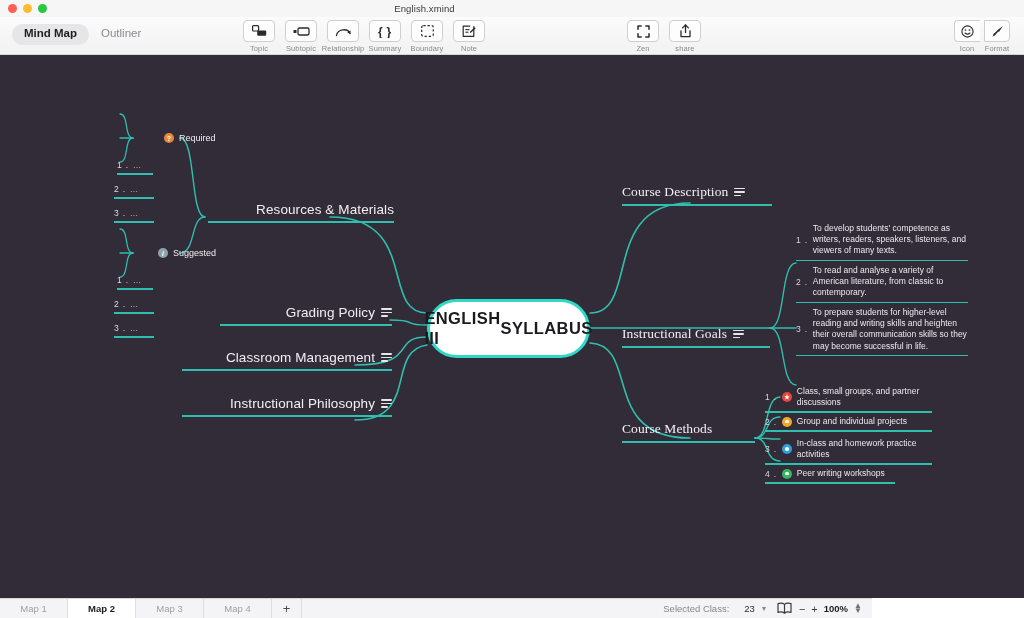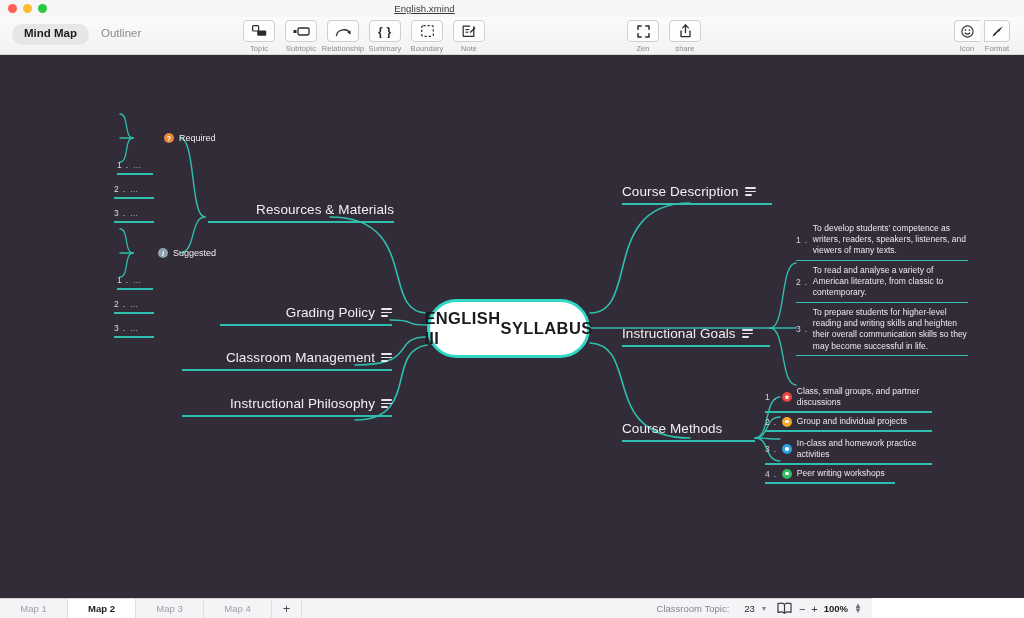--- a/index.html
+++ b/index.html
@@ -17,21 +17,20 @@
   }
   .traffic { position: absolute; left: 8px; top: 4px; display: flex; gap: 6px; }
   .dot { width: 9px; height: 9px; border-radius: 50%; }
   .dot.red { background: #ff5f57; }
   .dot.yellow { background: #febc2e; }
   .dot.green { background: #28c840; }
   .doc-title {
     position: absolute; left: 0; top: 3px; width: 849px;
     text-align: center; font-size: 9.5px; color: #3b3b3b;
     letter-spacing: .1px;
-    text-decoration: underline;
   }
 
   
   .toolbar {
     position: absolute; left: 0; top: 17px; width: 1024px; height: 38px;
     background: linear-gradient(#fbfbfb, #f2f2f2);
     border-bottom: 1px solid #d6d6d6;
     padding-left: 20px;
   }
   .mode-switch {
@@ -89,21 +88,21 @@
     font-size: 16.5px; font-weight: bold; color: #1b1b1f; letter-spacing: .4px;
   }
 
   
   .branch { color: #f2f0f4; white-space: nowrap; }
   .branch .txt { font-size: 13.5px; letter-spacing: .1px; }
   .branch .bar { height: 2px; background: #2fbfae; margin-top: 4px; }
   .branch.r { text-align: left; }
   .branch.l { text-align: right; }
   .row { display: flex; align-items: center; gap: 6px; }
-  .branch.r .row { justify-content: flex-start; }
+  .branch.r .row { justify-content: flex-start; font-family: Liberation Serif, serif; }
   .branch.l .row { justify-content: flex-end; }
 
   .note-icon { display: inline-block; width: 11px; height: 9px; position: relative; }
   .note-icon i {
     position: absolute; left: 0; height: 1.5px; background: #e7e5ea; border-radius: 1px;
   }
   .note-icon i:nth-child(1) { top: 0px; width: 11px; }
   .note-icon i:nth-child(2) { top: 3.5px; width: 11px; }
   .note-icon i:nth-child(3) { top: 7px; width: 7px; }
 
@@ -540,21 +539,21 @@
   </div>
 
   <div class="statusbar">
     <div class="maptab">Map 1</div>
     <div class="maptab active">Map 2</div>
     <div class="maptab">Map 3</div>
     <div class="maptab">Map 4</div>
     <div class="addtab">+</div>
 
     <div class="status-right">
-      <span class="sel-label">Classroom Topic:</span>
+      <span class="sel-label">Selected Class:</span>
       <span class="count">23</span>
       <span class="chev">▾</span>
       <span class="bookicon">
         <svg width="15" height="12" viewBox="0 0 15 12">
           <path d="M7.5 2.4 C5.8 0.9, 3.2 0.9, 1 1.6 L1 10.4 C3.2 9.7, 5.8 9.7, 7.5 11.2 C9.2 9.7, 11.8 9.7, 14 10.4 L14 1.6 C11.8 0.9, 9.2 0.9, 7.5 2.4 Z" fill="none" stroke="#3a3a40" stroke-width="1.2" stroke-linejoin="round"></path>
           <line x1="7.5" y1="2.4" x2="7.5" y2="11.2" stroke="#3a3a40" stroke-width="1.2"></line>
         </svg>
       </span>
       <span class="zoomctl">
         <span class="pm">−</span>

